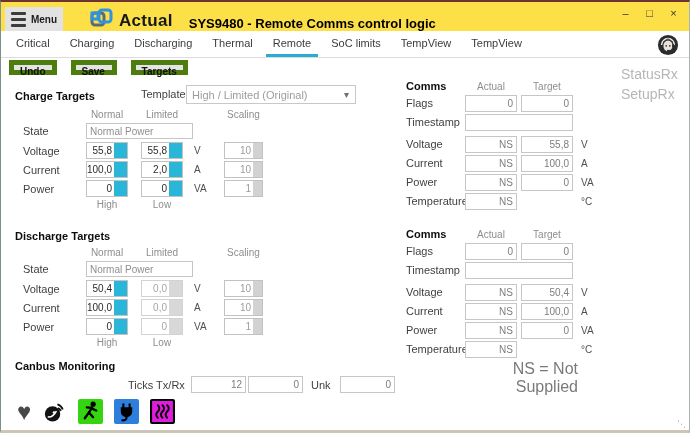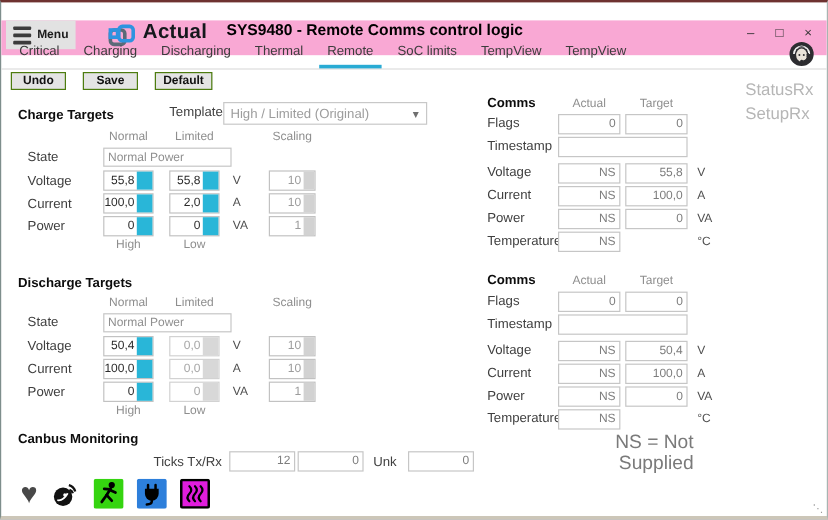--- a/index.html
+++ b/index.html
@@ -4,38 +4,38 @@
 <style>
   * { margin:0; padding:0; box-sizing:border-box; }
   html,body { background:#9a9a9a; }
   body { font-family:"Liberation Sans", sans-serif; }
   .window {
     position:relative; width:690px; height:433px; background:#fff; overflow:hidden;
     border-top:2px solid #6e3230; border-left:1px solid #7e8e8c;
     border-right:1px solid #a8b4b2; border-bottom:3px solid #ccc6b8;
   }
   
-  .titlebar { position:absolute; top:15px; left:0; right:0; height:29px; display:flex; align-items:flex-start; padding-left:4px; background:#f9a8d4; }
+  .titlebar { position:absolute; top:0; left:0; right:0; height:29px; display:flex; align-items:flex-end; padding-left:4px; background:#fde047; }
   .menu-button { width:58px; height:24px; background:#e2e2e2; display:flex; align-items:center; justify-content:center; gap:5px; margin-right:26px; cursor:pointer; }
   .hamburger { display:flex; flex-direction:column; gap:3px; }
   .hamburger i { display:block; width:15px; height:3px; background:#3c3c3c; border-radius:1px; }
   .menu-label { font-size:10px; font-weight:bold; color:#1d1d1d; }
   .brand-logo { margin-right:4px; display:flex; }
   .brand-name { font-size:17px; font-weight:bold; color:#15181c; margin-right:16px; letter-spacing:.3px; }
   .win-title { font-size:13px; font-weight:bold; color:#000; }
   .win-controls { margin-left:auto; display:flex; gap:9px; padding-right:8px; align-self:flex-start; margin-top:4px; }
   .win-controls span { width:15px; text-align:center; font-size:11px; color:#333; cursor:pointer; line-height:15px; }
   
   .tabbar { position:absolute; top:30px; left:0; right:0; height:26px; border-bottom:1px solid #dcdcdc; display:flex; align-items:stretch; padding-left:8px; }
   .tab { padding:0 7px; margin-right:6px; font-size:11px; color:#3c3c3c; display:flex; align-items:center; border-bottom:3px solid transparent; cursor:pointer; }
   .tab.active { border-bottom-color:#29abd4; }
   .support { margin-left:auto; margin-right:10px; display:flex; align-items:center; cursor:pointer; }
   
   .toolbar { position:absolute; top:58px; left:8px; display:flex; gap:14px; }
-  .btn { min-width:46px; height:15px; background:#e4e4e4; border:1px solid #4d7c0f; font-size:10px; font-weight:bold; color:#111; text-align:center; line-height:13px; padding:0 6px; cursor:pointer; }
+  .btn { min-width:46px; height:15px; background:#e4e4e4; border:5px solid #4d7c0f; font-size:10px; font-weight:bold; color:#111; line-height:13px; padding:0 6px; cursor:pointer; }
   
   .sec-heading { font-size:11px; font-weight:bold; color:#0d0d0d; }
   .flabel { width:63px; font-size:11px; color:#3f3f3f; }
   .val-row { display:flex; align-items:center; padding-left:8px; height:19px; }
   .vbox { display:flex; width:42px; height:17px; border:1px solid #c2c2c2; background:#fff; }
   .vbox .val { flex:1; font-size:10px; color:#2b2b2b; text-align:right; padding-right:2px; line-height:15px; overflow:hidden; }
   .vbox .handle { width:13px; background:#29b6d8; }
   .vbox.dis { border-color:#d2d2d2; }
   .vbox.dis .val { color:#a6a6a6; }
   .vbox.dis .handle { background:#d8d8d8; }
@@ -135,21 +135,21 @@
         <rect x="16.5" y="11" width="2.4" height="4.5" rx="1.2" fill="#2c2c30"></rect>
         <path d="M17.5 15.5 q-1.5 3 -5 3" fill="none" stroke="#2c2c30" stroke-width="1.4"></path>
         <circle cx="12" cy="18.6" r="1.3" fill="#2c2c30"></circle>
       </svg>
     </span>
   </div>
 
   <div class="toolbar">
     <div class="btn">Undo</div>
     <div class="btn">Save</div>
-    <div class="btn">Default</div>
+    <div class="btn">Targets</div>
   </div>
 
   <div class="charge">
     <div class="tmpl-row">
       <span class="sec-heading">Charge Targets</span>
       <span class="tmpl-label">Template</span>
       <span class="tmpl-box">
         <span class="tmpl-value">High / Limited (Original)</span>
         <span class="tmpl-arrow">▾</span>
       </span>

